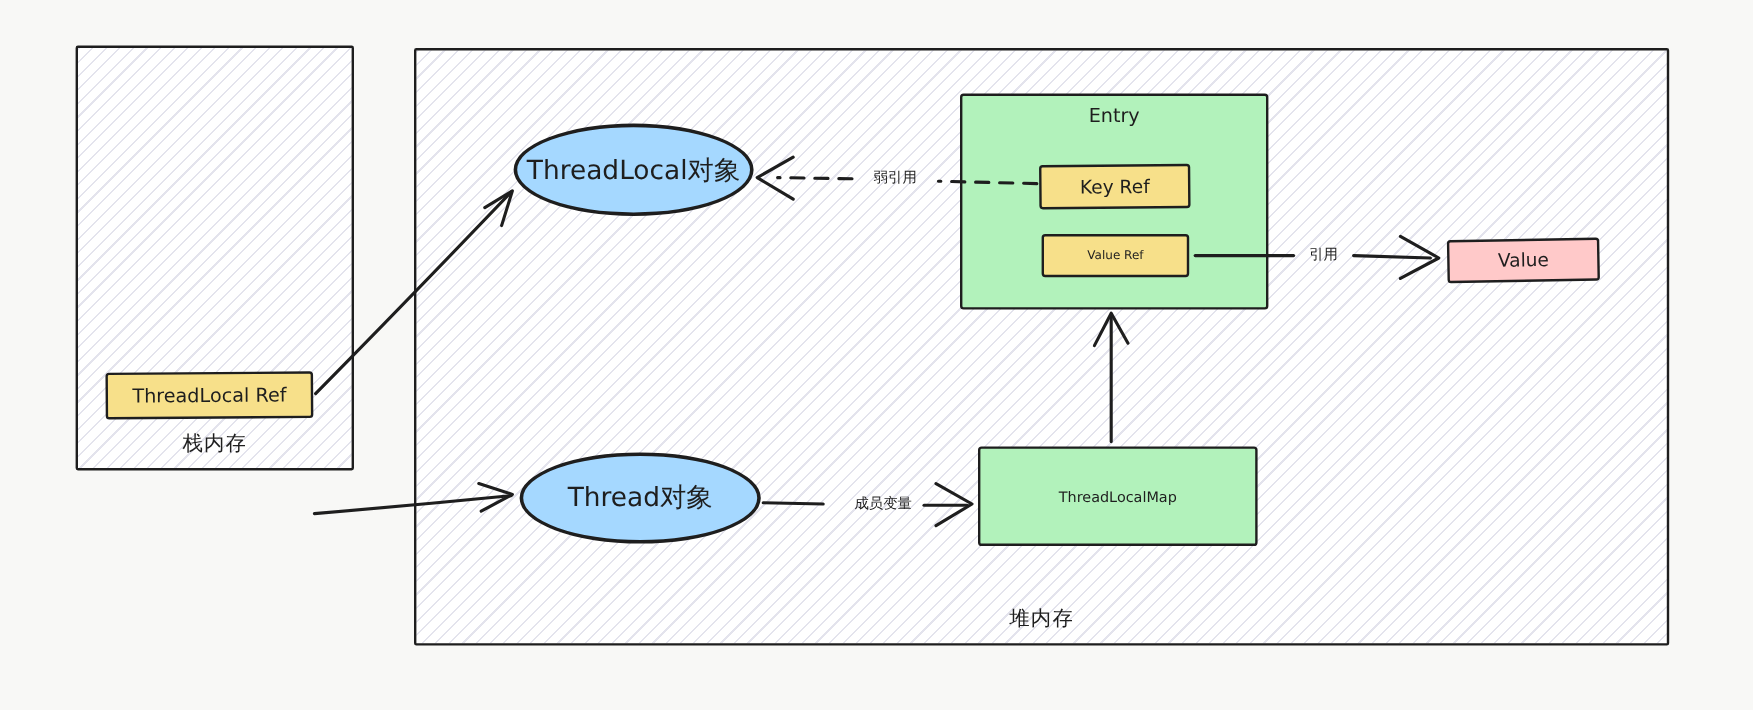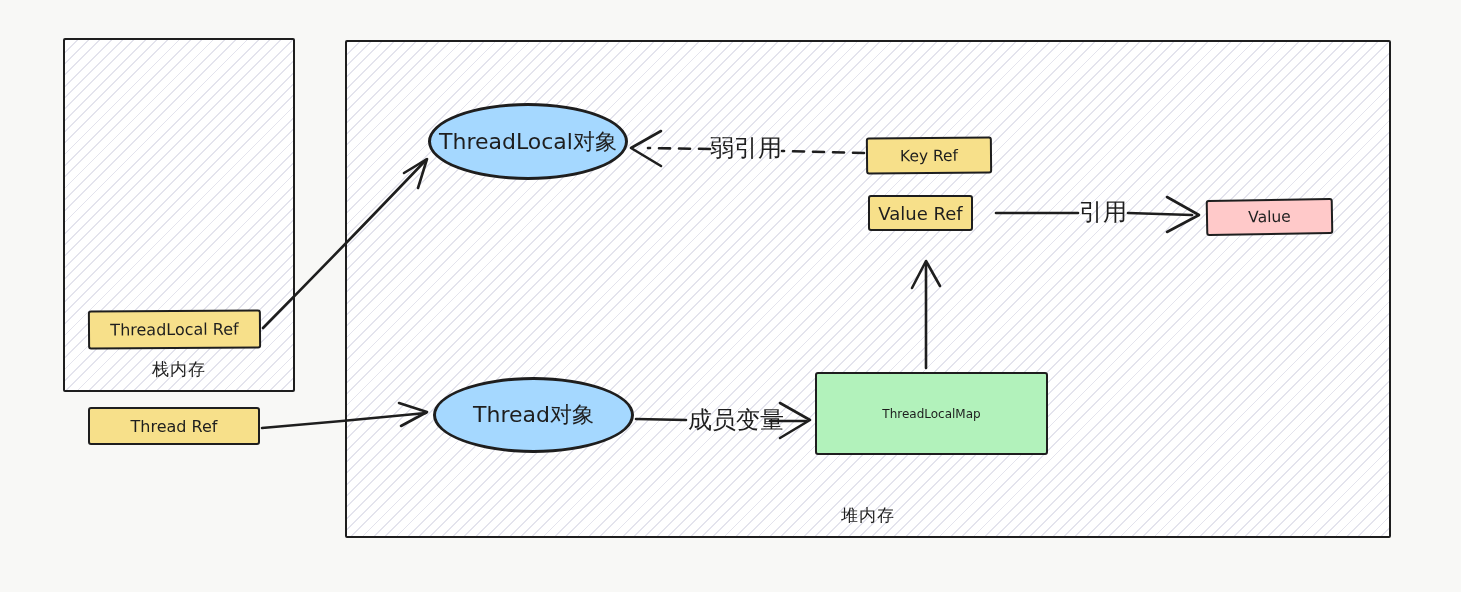--- a/index.html
+++ b/index.html
@@ -58,21 +58,21 @@
   }
   .entry-title{
     position:absolute;
     top:7px;left:0;width:100%;
     text-align:center;
     font-size:16px;
   }
   .edge-label{
     position:absolute;
     transform:translate(-50%,-50%);
-    font-size:24px;
+    font-size:12px;
     white-space:nowrap;
     color:#1e1e1e;
   }
   #edges{
     position:absolute;top:0;left:0;
     width:1461px;height:592px;
     pointer-events:none;
   }
   #edges path{
     fill:none;
@@ -90,27 +90,29 @@
 
   <div class="mem-box" style="left:63px;top:38px;width:232px;height:354px;">
     <div class="mem-label">栈内存</div>
   </div>
 
   <div class="mem-box" style="left:345px;top:40px;width:1046px;height:498px;">
     <div class="mem-label">堆内存</div>
   </div>
 
   <div class="node yellow" style="left:88px;top:310px;width:173px;height:39px;transform:rotate(-0.4deg);">ThreadLocal Ref</div>
-  <div class="node yellow" style="left:88px;top:407px;width:172px;height:38px;">Thread Ref</div>
 
   <div class="ellipse" style="left:428px;top:103px;width:200px;height:77px;">ThreadLocal对象</div>
   <div class="ellipse" style="left:433px;top:377px;width:201px;height:76px;">Thread对象</div>
 
+  <div class="node green" style="left:800px;top:78px;width:257px;height:180px;">
+    <div class="entry-title">Entry</div>
+  </div>
   <div class="node yellow" style="left:866px;top:137px;width:126px;height:37px;font-size:15.5px;transform:rotate(-0.5deg);">Key Ref</div>
-  <div class="node yellow" style="left:868px;top:195px;width:105px;height:36px;font-size:18px;">Value Ref</div>
+  <div class="node yellow" style="left:868px;top:195px;width:123px;height:36px;font-size:10px;">Value Ref</div>
 
   <div class="node green" style="left:815px;top:372px;width:233px;height:83px;font-size:12px;">ThreadLocalMap</div>
 
   <div class="node pink" style="left:1206px;top:199px;width:127px;height:36px;font-size:15.5px;transform:rotate(-1deg);">Value</div>
 
   <svg id="edges" viewBox="0 0 1461 592">
 
     <g>
       <path d="M263,328 Q340,250 426,160"></path>
       <path d="M404,173 L427,159 L418,188"></path>

